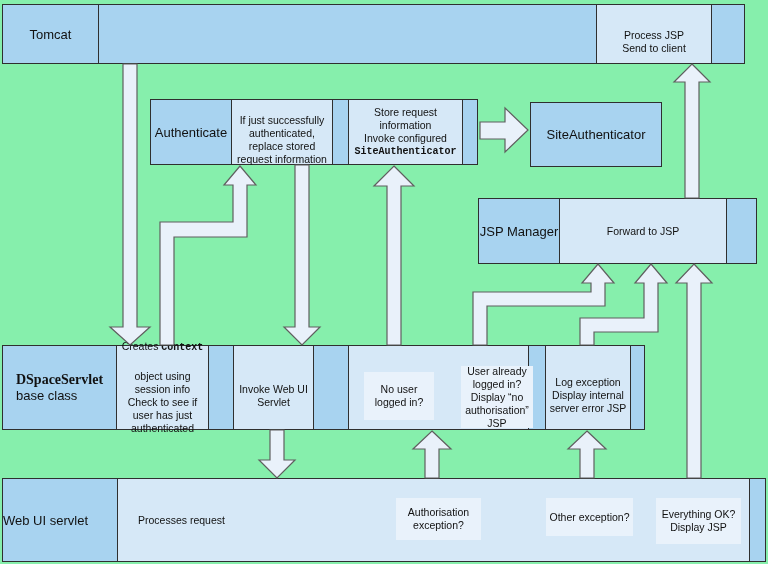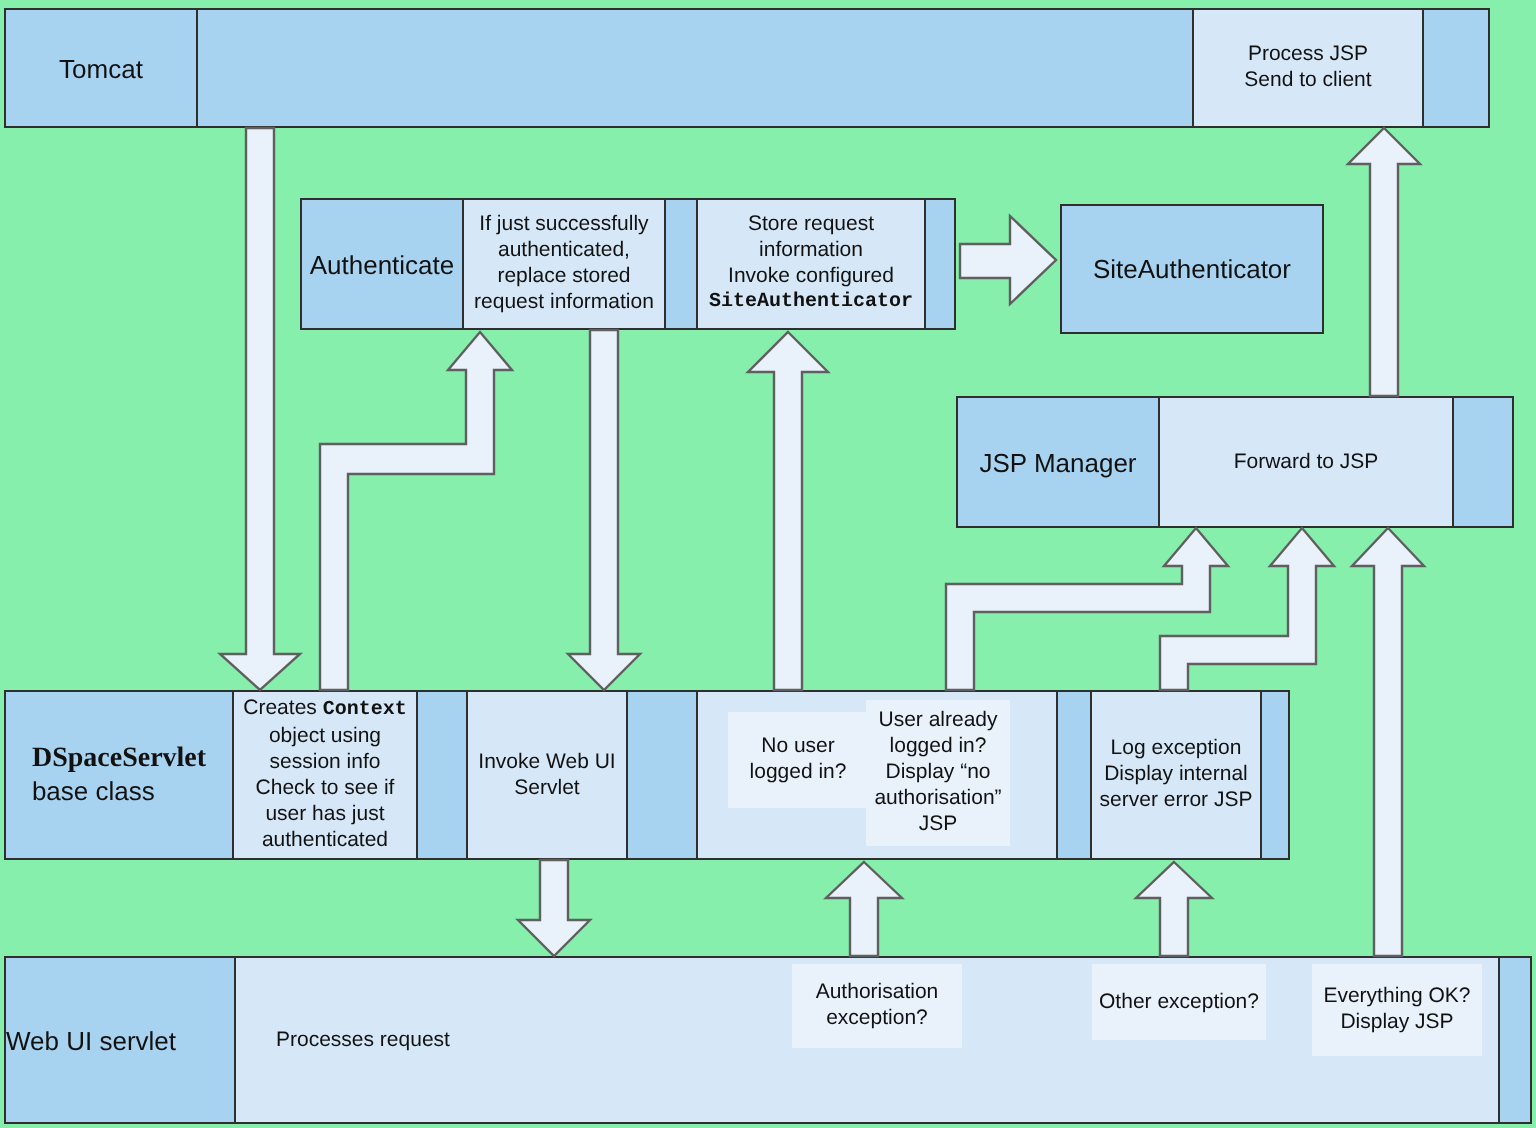--- a/index.html
+++ b/index.html
@@ -8,21 +8,21 @@
   .row{position:absolute;display:flex;align-items:stretch;
        border:1px solid var(--border);box-sizing:border-box;}
   .seg{box-sizing:border-box;display:flex;flex-direction:column;
        align-items:center;justify-content:center;overflow:visible;}
   .seg + .seg{border-left:1px solid var(--border);}
   .dark{background:var(--dark);}
   .light{background:var(--light);}
   .fill{flex:1;}
   .label{font-size:13px;}
   .body{font-size:10.5px;line-height:13px;text-align:center;}
-  .pre{white-space:pre-line;}
+  .pre{white-space:pre-line;margin-top:16px;}
   .code{font-family:"Liberation Mono","DejaVu Sans Mono",monospace;font-weight:bold;font-size:10px;}
   .code13{font-family:Liberation Serif, serif;font-weight:bold;font-size:14px;line-height:16px;}
   .box{position:absolute;border:1px solid var(--border);box-sizing:border-box;
        display:flex;align-items:center;justify-content:center;}
   .panel{position:relative;display:block;}
   .inner{position:absolute;background:var(--lighter);display:flex;
          align-items:center;justify-content:center;}
   .leftlab{align-items:flex-start;padding-left:0;}
   svg.arrows{position:absolute;left:0;top:0;width:768px;height:564px;pointer-events:none;}
   svg.arrows polygon{fill:var(--arrow_fill);stroke:var(--arrow_border);stroke-width:1.2;stroke-linejoin:miter;}
@@ -63,21 +63,21 @@
       </div>
     </div>
     <div class="seg dark" style="width:15px"></div>
   </div>
 
   <div class="box dark label" style="left:530px;top:102px;width:132px;height:65px">
     <span>SiteAuthenticator</span>
   </div>
 
   <div class="row" style="left:478px;top:198px;width:279px;height:66px">
-    <div class="seg dark label" style="width:100px">
+    <div class="seg dark label" style="width:80px">
       <span>JSP Manager</span>
     </div>
     <div class="seg light fill">
       <div class="body">Forward to JSP</div>
     </div>
     <div class="seg dark" style="width:30px"></div>
   </div>
 
   <div class="row" style="left:2px;top:345px;width:643px;height:85px">
     <div class="seg dark" style="width:113px">
@@ -98,21 +98,21 @@
     </div>
     <div class="seg dark" style="width:25px"></div>
     <div class="seg light" style="width:80px">
       <div class="body pre">Invoke Web UI
 Servlet</div>
     </div>
     <div class="seg dark" style="width:35px"></div>
     <div class="seg light panel fill">
       <div class="inner body pre" style="left:15px;top:10px;width:70px;height:48px">No user
 logged in?</div>
-      <div class="inner body pre" style="left:84px;top:4px;width:72px;height:73px">User already
+      <div class="inner body pre" style="left:112px;top:4px;width:72px;height:62px">User already
 logged in?
 Display “no
 authorisation”
 JSP</div>
     </div>
     <div class="seg dark" style="width:17px"></div>
     <div class="seg light" style="width:85px">
       <div class="body pre">Log exception
 Display internal
 server error JSP</div>

